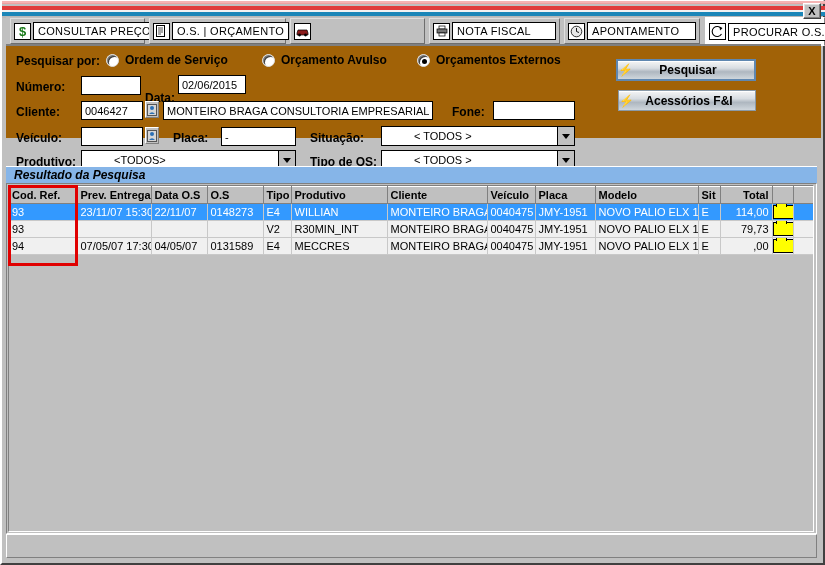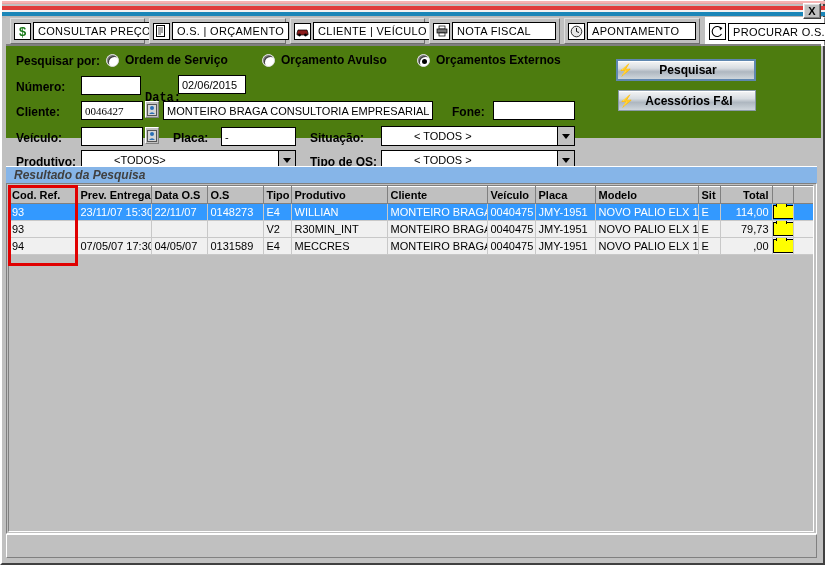--- a/index.html
+++ b/index.html
@@ -86,21 +86,21 @@
   }
 
   .tabstrip-bottomline {
     position:absolute; left:4px; top:43px; width:815px; height:2px;
     background:#808080;
   }
 
   
   .form {
     position:absolute; left:4px; top:45px; width:815px; height:92px;
-    background:#4d7c0f;
+    background:#a16207;
   }
   .lbl {
     position:absolute;
     font: bold 12px "Liberation Sans", sans-serif;
     color:#000;
     white-space:nowrap;
   }
   .radio-wrap { position:absolute; display:flex; align-items:center; cursor:pointer; }
   .radio {
     width:13px; height:13px; border-radius:50%;
@@ -185,21 +185,21 @@
 
   
   .res-header {
     position:absolute; left:4px; top:165px; width:811px; height:17px;
     background:#86b5e8;
     border-top:1px solid #ffffff;
     display:flex; align-items:center;
   }
   .res-header span {
     font: bold italic 12px "Liberation Sans", sans-serif;
-    color:#404040; padding-left:8px;border-radius:6px;
+    color:#000000; padding-left:8px;border-radius:6px;
   }
 
   .grid-wrap {
     position:absolute; left:6px; top:184px; width:806px; height:347px;
     background:#c0c0c0;
     border:1px solid #808080;
     border-right-color:#ffffff; border-bottom-color:#ffffff;
     overflow:hidden;
   }
   table.grid { border-collapse:collapse; width:100%; table-layout:fixed; }
@@ -317,23 +317,20 @@
     </div>
 
     <div class="tab" style="left:284px; width:135px;">
       <span class="ticon">
         <svg width="13" height="11" viewBox="0 0 13 11">
             <path d="M1 7 L2 4 L11 4 L12 7 L12 9 L1 9 Z" fill="#8b1a1a" stroke="#000" stroke-width="0.7"></path>
             <circle cx="3.5" cy="9" r="1.4" fill="#000"></circle>
             <circle cx="9.5" cy="9" r="1.4" fill="#000"></circle>
           </svg>
       </span>
-      <span class="tbox">
-          <span class="tlabel">CLIENTE | VEÍCULO</span>
-        </span>
     </div>
 
     <div class="tab" style="left:423px; width:131px;">
       <span class="ticon">
         <svg width="12" height="12" viewBox="0 0 12 12">
             <rect x="3" y="1" width="6" height="3" fill="#fff" stroke="#000" stroke-width="0.7"></rect>
             <rect x="1" y="4" width="10" height="4" fill="#777" stroke="#000" stroke-width="0.7"></rect>
             <rect x="3" y="8" width="6" height="3" fill="#fff" stroke="#000" stroke-width="0.7"></rect>
           </svg>
       </span>
@@ -385,25 +382,25 @@
     </div>
 
     <div class="radio-wrap" style="left:411px; top:7px;">
       <span class="radio on"></span>
       <span class="rl">Orçamentos Externos</span>
     </div>
 
     <span class="lbl" style="left:10px; top:34px;">Número:</span>
     <div class="tf" style="left:75px; top:30px; width:60px; height:19px;"></div>
 
-    <span class="lbl" style="left:139px; top:45px;font-family:Liberation Mono, monospace;">Data:</span>
+    <span class="lbl" style="left:139px; top:45px;">Data:</span>
     <div class="tf" style="left:172px; top:29px; width:68px; height:19px;">02/06/2015</div>
 
     <span class="lbl" style="left:10px; top:59px;">Cliente:</span>
-    <div class="tf" style="left:75px; top:55px; width:62px; height:19px;font-family:Liberation Serif, serif;">0046427</div>
+    <div class="tf" style="left:75px; top:55px; width:62px; height:19px;">0046427</div>
     <div class="picker" style="left:139px; top:55px;">
       <svg width="10" height="12" viewBox="0 0 10 12">
           <rect x="0.5" y="0.5" width="9" height="11" fill="#d6d6d6" stroke="#555"></rect>
           <circle cx="5" cy="4" r="2" fill="#2a6fb5"></circle>
           <path d="M2 10 Q5 6.5 8 10 Z" fill="#2a6fb5"></path>
         </svg>
     </div>
     <div class="tf" style="left:157px; top:55px; width:270px; height:19px;">MONTEIRO BRAGA CONSULTORIA EMPRESARIAL LTDA</div>
 
     <span class="lbl" style="left:446px; top:59px;">Fone:</span>

